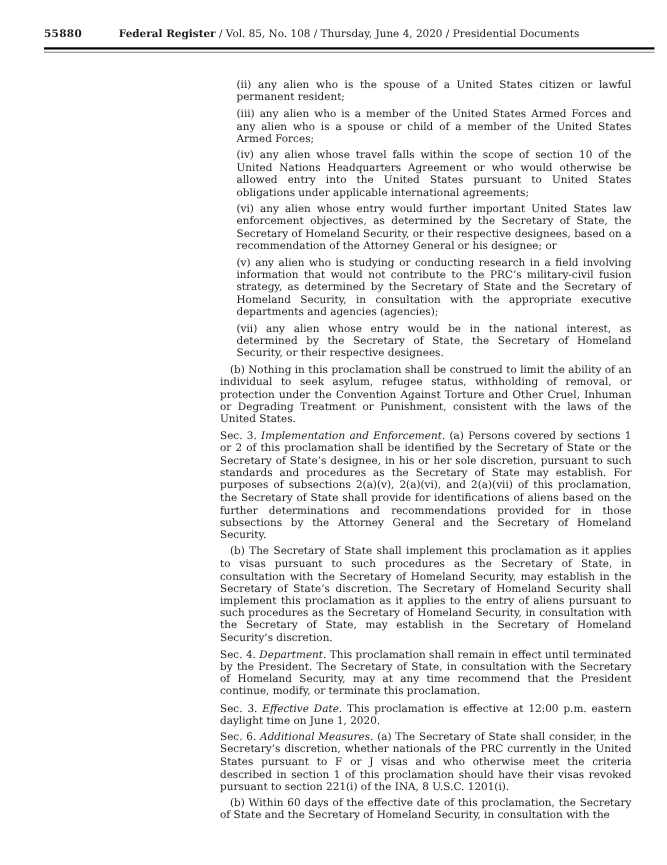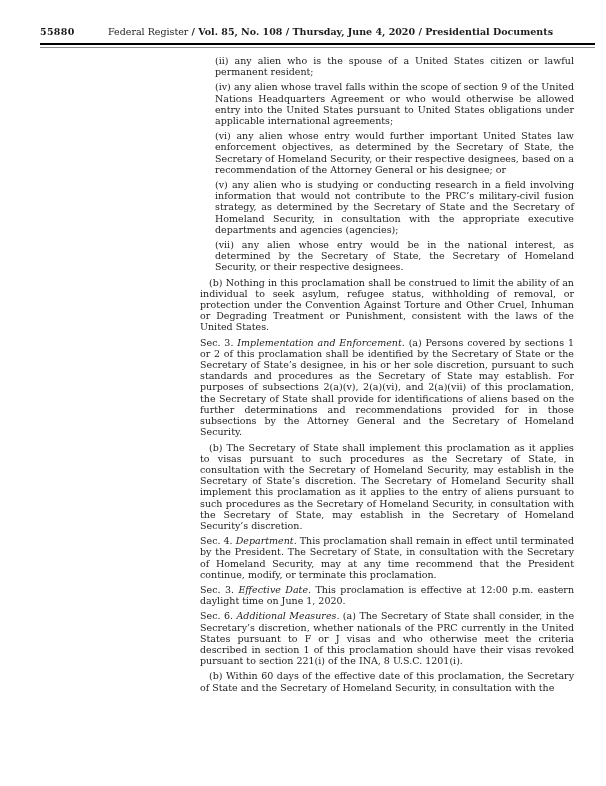--- a/index.html
+++ b/index.html
@@ -24,37 +24,37 @@
     line-height: 12px;
     white-space: nowrap;
   }
   .page-number {
     font-weight: bold;
     letter-spacing: 0.3px;
     display: inline-block;
     width: 68px;
   }
   .pub-name {
-    font-weight: normal;
+    font-weight: bold;
   }
   .issue-info {
-    font-weight: bold;
+    font-weight: normal;
   }
   .header-rule {
     position: absolute;
     top: 43px;
     left: 40px;
     width: 555px;
     height: 2px;
     border-top: 2.5px solid #000000;
     border-bottom: 1.5px solid #8a8a8a;
   }
   .doc-body {
     position: absolute;
-    top: 55px;
+    top: 72px;
     left: 200px;
     width: 374px;
     font-size: 9.5px;
     line-height: 11.2px;
     text-align: justify;
   }
   .para {
     margin: 0 0 4px 0;
   }
   .para.subitem {
@@ -77,21 +77,22 @@
 <body>
 
 <div class="page-header">
   <span class="page-number">55880</span><span class="pub-name">Federal Register</span>&nbsp;<span class="issue-info">/ Vol. 85, No. 108 / Thursday, June 4, 2020 / Presidential Documents</span>
 </div>
 
 <div class="header-rule"></div>
 
 <div class="doc-body">
     <p class="para subitem">(ii) any alien who is the spouse of a United States citizen or lawful permanent resident;</p>
-    <p class="para subitem">(iv) any alien whose travel falls within the scope of section 9 of the United Nations Headquarters Agreement or who would otherwise be allowed entry into the United States pursuant to United States obligations under applicable international agreements;</p>
+    <p class="para subitem">(iii) any alien who is a member of the United States Armed Forces and any alien who is a spouse or child of a member of the United States Armed Forces;</p>
+    <p class="para subitem">(iv) any alien whose travel falls within the scope of section 10 of the United Nations Headquarters Agreement or who would otherwise be allowed entry into the United States pursuant to United States obligations under applicable international agreements;</p>
     <p class="para subitem">(vi) any alien whose entry would further important United States law enforcement objectives, as determined by the Secretary of State, the Secretary of Homeland Security, or their respective designees, based on a recommendation of the Attorney General or his designee; or</p>
     <p class="para subitem">(v) any alien who is studying or conducting research in a field involving information that would not contribute to the PRC’s military-civil fusion strategy, as determined by the Secretary of State and the Secretary of Homeland Security, in consultation with the appropriate executive departments and agencies (agencies);</p>
     <p class="para subitem">(vii) any alien whose entry would be in the national interest, as determined by the Secretary of State, the Secretary of Homeland Security, or their respective designees.</p>
     <p class="para indent">(b) Nothing in this proclamation shall be construed to limit the ability of an individual to seek asylum, refugee status, withholding of removal, or protection under the Convention Against Torture and Other Cruel, Inhuman or Degrading Treatment or Punishment, consistent with the laws of the United States.</p>
     <p class="para section"><span class="sec-label">Sec. 3. </span><span class="sec-title">Implementation and Enforcement. </span>(a) Persons covered by sections 1 or 2 of this proclamation shall be identified by the Secretary of State or the Secretary of State’s designee, in his or her sole discretion, pursuant to such standards and procedures as the Secretary of State may establish. For purposes of subsections 2(a)(v), 2(a)(vi), and 2(a)(vii) of this proclamation, the Secretary of State shall provide for identifications of aliens based on the further determinations and recommendations provided for in those subsections by the Attorney General and the Secretary of Homeland Security.</p>
     <p class="para indent">(b) The Secretary of State shall implement this proclamation as it applies to visas pursuant to such procedures as the Secretary of State, in consultation with the Secretary of Homeland Security, may establish in the Secretary of State’s discretion. The Secretary of Homeland Security shall implement this proclamation as it applies to the entry of aliens pursuant to such procedures as the Secretary of Homeland Security, in consultation with the Secretary of State, may establish in the Secretary of Homeland Security’s discretion.</p>
     <p class="para section"><span class="sec-label">Sec. 4. </span><span class="sec-title">Department. </span>This proclamation shall remain in effect until terminated by the President. The Secretary of State, in consultation with the Secretary of Homeland Security, may at any time recommend that the President continue, modify, or terminate this proclamation.</p>
     <p class="para section"><span class="sec-label">Sec. 3. </span><span class="sec-title">Effective Date. </span>This proclamation is effective at 12:00 p.m. eastern daylight time on June 1, 2020.</p>
     <p class="para section"><span class="sec-label">Sec. 6. </span><span class="sec-title">Additional Measures. </span>(a) The Secretary of State shall consider, in the Secretary’s discretion, whether nationals of the PRC currently in the United States pursuant to F or J visas and who otherwise meet the criteria described in section 1 of this proclamation should have their visas revoked pursuant to section 221(i) of the INA, 8 U.S.C. 1201(i).</p>
     <p class="para indent">(b) Within 60 days of the effective date of this proclamation, the Secretary of State and the Secretary of Homeland Security, in consultation with the</p>

